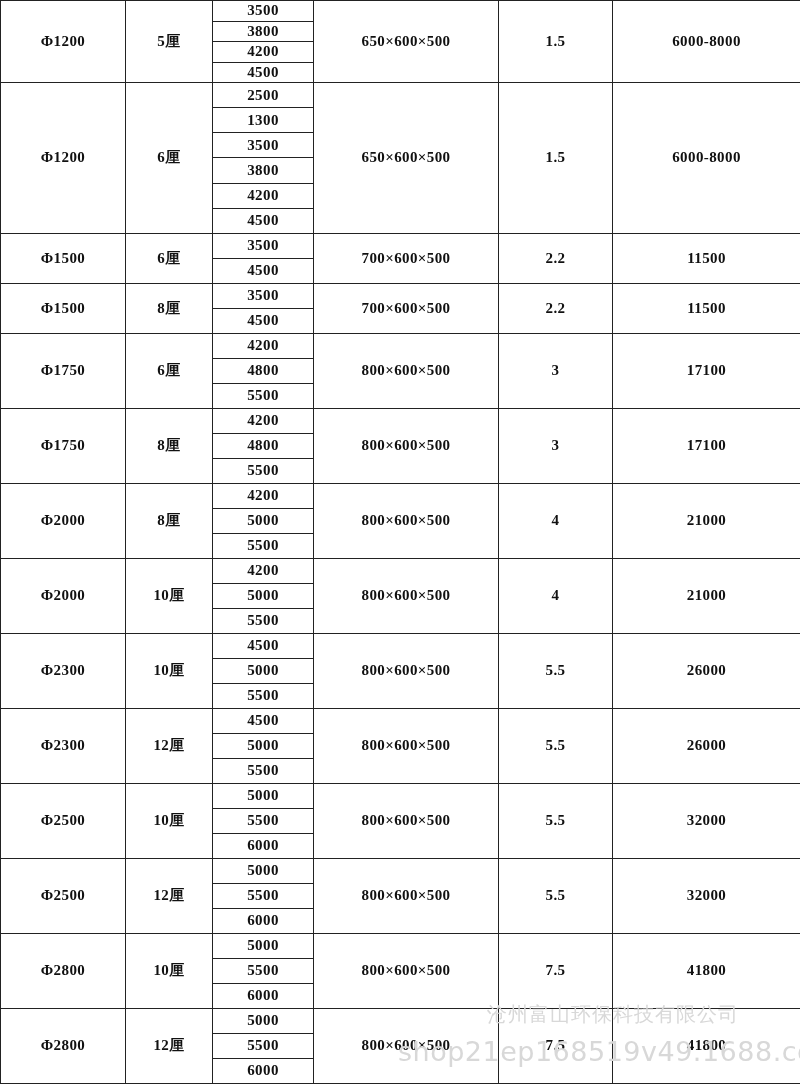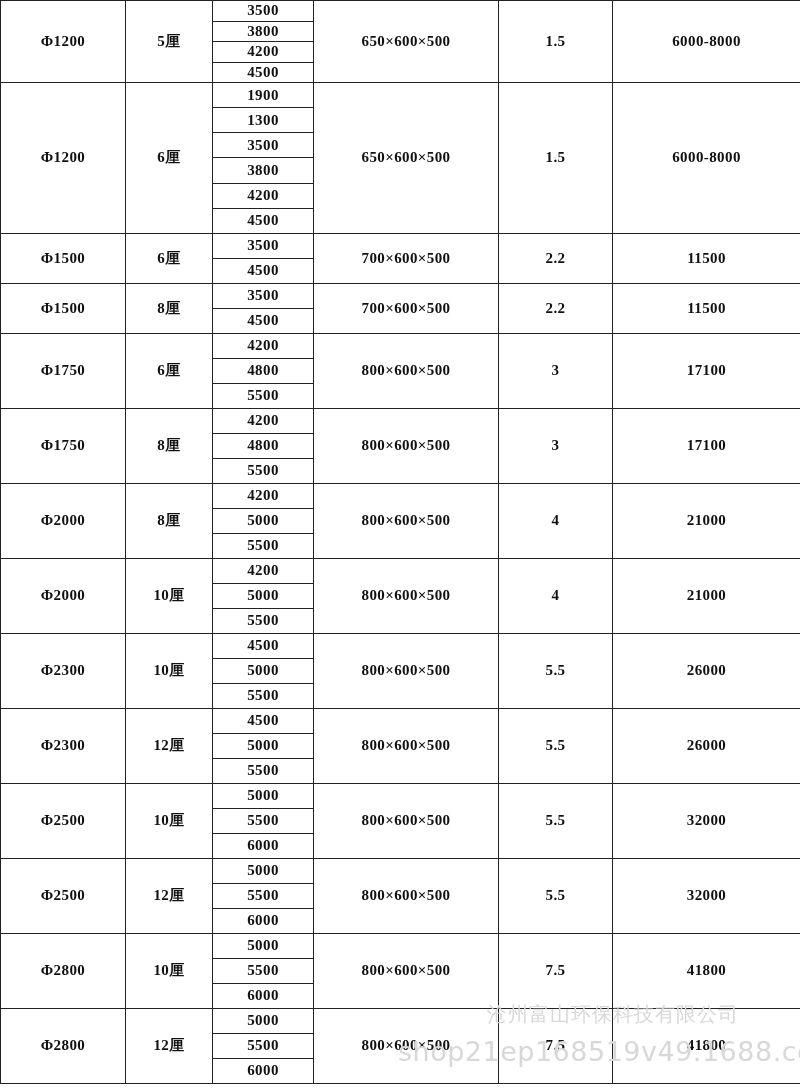--- a/index.html
+++ b/index.html
@@ -109,21 +109,21 @@
       </tr>
       <tr style="height: 20.5px;">
         <td class="len">4200</td>
       </tr>
       <tr class="sub-last" style="height: 20.5px;">
         <td class="len">4500</td>
       </tr>
       <tr class="sub-first" style="height: 25.1667px;">
         <td class="merged" rowspan="6">Φ1200</td>
         <td class="merged" rowspan="6">6厘</td>
-        <td class="len">1900</td>
+        <td class="len">2500</td>
         <td class="merged dim" rowspan="6">650×600×500</td>
         <td class="merged" rowspan="6">1.5</td>
         <td class="merged" rowspan="6">6000-8000</td>
       </tr>
       <tr style="height: 25.1667px;">
         <td class="len">1300</td>
       </tr>
       <tr style="height: 25.1667px;">
         <td class="len">3500</td>
       </tr>

